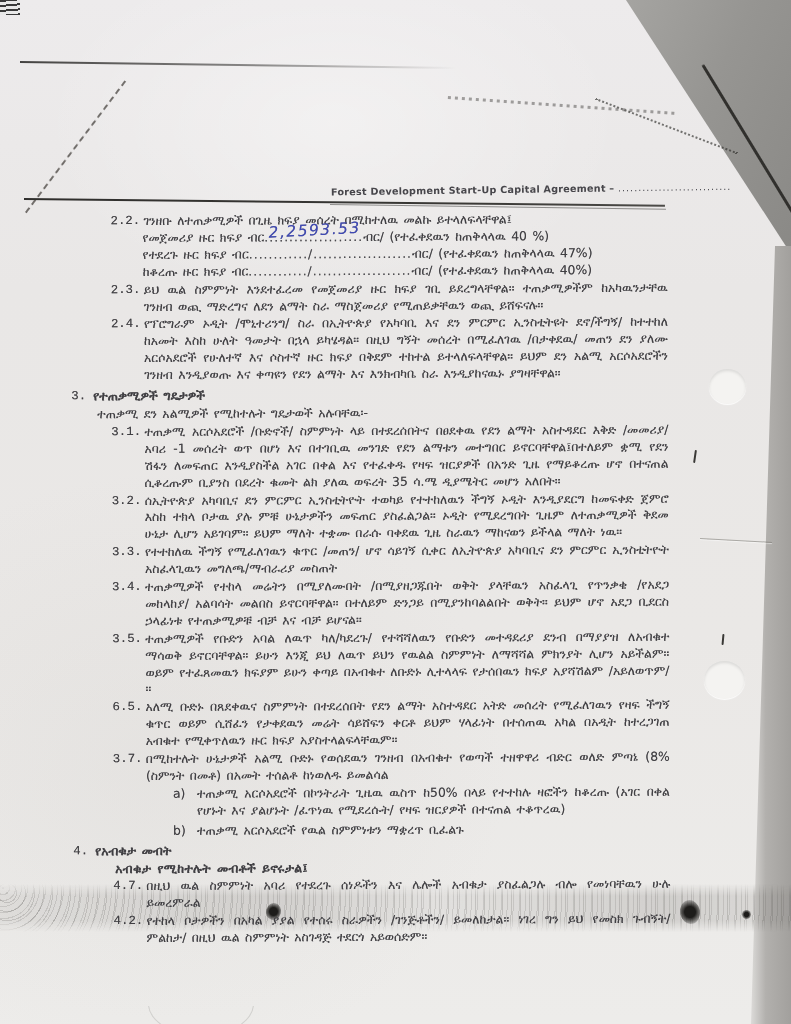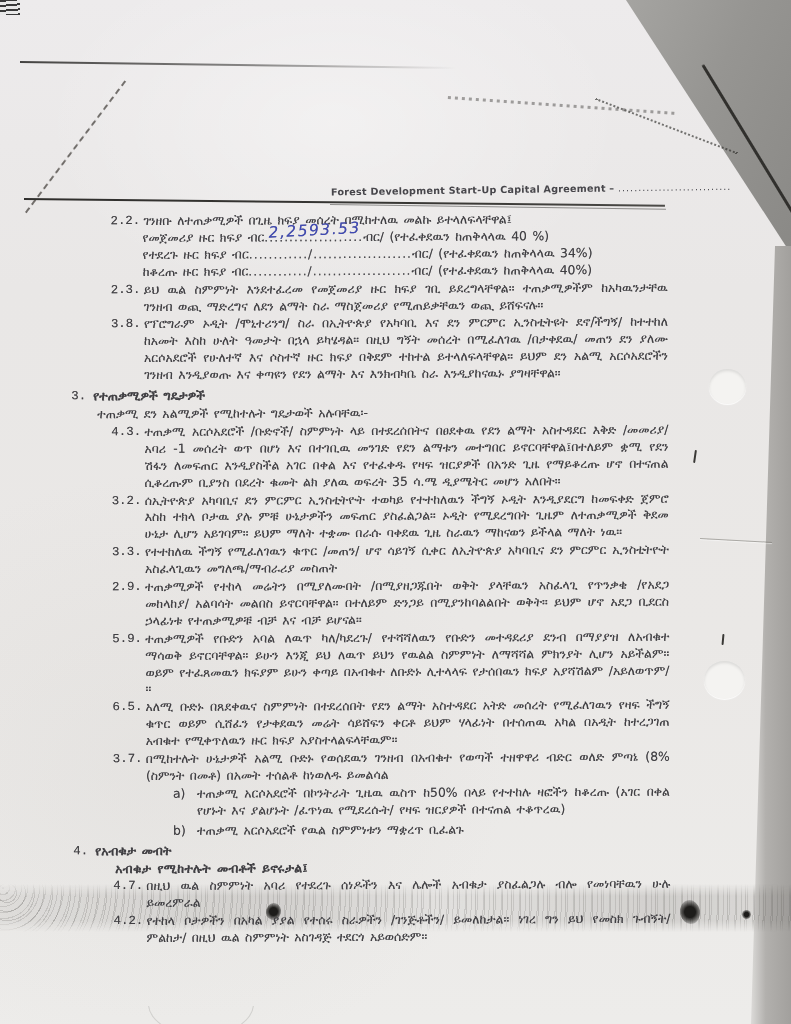--- a/index.html
+++ b/index.html
@@ -132,60 +132,60 @@
 
     <div class="item n2">
       <span class="num">2.2.</span>
       <span class="body">ገንዘቡ ለተጠቃሚዎች በጊዜ ክፍያ መሰረት በሚከተለዉ መልኩ ይተላለፍላቸዋል፤</span>
     </div>
 
     <div class="pay">
       <span>የመጀመሪያ ዙር ክፍያ ብር</span><span class="dotfield"><span>....................</span><span class="hand">2,2593.53</span></span><span>ብር/</span> <span>(የተፈቀደዉን ከጠቅላላዉ 40 %)</span>
     </div>
     <div class="pay">
-      <span>የተደረጉ ዙር ክፍያ ብር</span><span class="dotfield"><span>............/....................</span></span><span>ብር/</span> <span>(የተፈቀደዉን ከጠቅላላዉ 34%)</span>
+      <span>የተደረጉ ዙር ክፍያ ብር</span><span class="dotfield"><span>............/....................</span></span><span>ብር/</span> <span>(የተፈቀደዉን ከጠቅላላዉ 47%)</span>
     </div>
     <div class="pay">
       <span>ከቆረጡ ዙር ክፍያ ብር</span><span class="dotfield"><span>............/....................</span></span><span>ብር/</span> <span>(የተፈቀደዉን ከጠቅላላዉ 40%)</span>
     </div>
 
     <div class="item n2">
       <span class="num">2.3.</span>
       <span class="body">ይህ ዉል ስምምነት እንደተፈረመ የመጀመሪያ ዙር ክፍያ ገቢ ይደረግላቸዋል። ተጠቃሚዎችም ከአካዉንታቸዉ ገንዘብ ወጪ ማድረግና ለደን ልማት ስራ ማስጀመሪያ የሚጠይቃቸዉን ወጪ ይሸፍናሉ።</span>
     </div>
 
     <div class="item n2">
-      <span class="num">3.8.</span>
+      <span class="num">2.4.</span>
       <span class="body">የፕሮግራም ኦዲት /ሞኒተሪንግ/ ስራ በኢትዮጵያ የአካባቢ እና ደን ምርምር ኢንስቲትዩት ደኖ/ችግኝ/ ከተተከለ ከአመት እስከ ሁለት ዓመታት በኋላ ይካሄዳል። በዚህ ግኝት መሰረት በሚፈለገዉ /በታቀደዉ/ መጠን ደን ያለሙ አርሶአደሮች የሁለተኛ እና ሶስተኛ ዙር ክፍያ በቅደም ተከተል ይተላለፍላቸዋል። ይህም ደን አልሚ አርሶአደሮችን ገንዘብ እንዲያወጡ እና ቀጣዩን የደን ልማት እና እንክብካቤ ስራ እንዲያከናዉኑ ያግዛቸዋል።</span>
     </div>
 
     <div class="item top gap3">
       <span class="num">3.</span>
       <span class="body h-title">የተጠቃሚዎች ግዴታዎች</span>
     </div>
     <div class="intro3">ተጠቃሚ ደን አልሚዎች የሚከተሉት ግዴታወች አሉባቸዉ፡-</div>
 
     <div class="item n2">
-      <span class="num">4.3.</span>
+      <span class="num">3.1.</span>
       <span class="body">ተጠቃሚ አርሶአደሮች /ቡድኖች/ ስምምነት ላይ በተደረሰበትና በፀደቀዉ የደን ልማት አስተዳደር እቅድ /መመሪያ/ አባሪ -1 መሰረት ወጥ በሆነ እና በተገቢዉ መንገድ የደን ልማቱን መተግበር ይኖርባቸዋል፤በተለይም ቋሚ የደን ሽፋን ለመፍጠር እንዲያስችል አገር በቀል እና የተፈቀዱ የዛፍ ዝርያዎች በአንድ ጊዜ የማይቆረጡ ሆኖ በተናጠል ሲቆረጡም ቢያንስ በደረት ቁመት ልክ ያለዉ ወፍረት 35 ሳ.ሜ ዲያሜትር መሆን አለበት።</span>
     </div>
     <div class="item n2">
       <span class="num">3.2.</span>
       <span class="body">ሰኢትዮጵያ አካባቢና ደን ምርምር ኢንስቲትዮት ተወካይ የተተከለዉን ችግኝ ኦዲት እንዲያደርግ ከመፍቀድ ጀምሮ እስከ ተክላ ቦታዉ ያሉ ምቹ ሁኔታዎችን መፍጠር ያስፈልጋል። ኦዲት የሚደረግበት ጊዜም ለተጠቃሚዎች ቅደመ ሁኔታ ሊሆን አይገባም። ይህም ማለት ተቋሙ በራሱ ባቀደዉ ጊዜ ስራዉን ማከናወን ይችላል ማለት ነዉ።</span>
     </div>
     <div class="item n2">
       <span class="num">3.3.</span>
       <span class="body">የተተከለዉ ችግኝ የሚፈለገዉን ቁጥር /መጠን/ ሆኖ ሳይገኝ ሲቀር ለኢትዮጵያ አካባቢና ደን ምርምር ኢንስቲትዮት አስፈላጊዉን መግለጫ/ማብራሪያ መስጠት</span>
     </div>
     <div class="item n2">
-      <span class="num">2.9.</span>
+      <span class="num">3.4.</span>
       <span class="body">ተጠቃሚዎች የተከላ መሬትን በሚያለሙበት /በሚያዘጋጁበት ወቅት ያላቸዉን አስፈላጊ የጥንቃቄ /የአደጋ መከላከያ/ አልባሳት መልበስ ይኖርባቸዋል። በተለይም ድንጋይ በሚያንከባልልበት ወቅት። ይህም ሆኖ አደጋ ቢደርስ ኃላፊነቱ የተጠቃሚዎቹ ብቻ እና ብቻ ይሆናል።</span>
     </div>
     <div class="item n2">
-      <span class="num">5.9.</span>
+      <span class="num">3.5.</span>
       <span class="body">ተጠቃሚዎች የቡድን አባል ለዉጥ ካለ/ካደረጉ/ የተሻሻለዉን የቡድን መተዳደሪያ ደንብ በማያያዝ ለአብቁተ ማሳወቅ ይኖርባቸዋል። ይሁን እንጂ ይህ ለዉጥ ይህን የዉልል ስምምነት ለማሻሻል ምክንያት ሊሆን አይችልም። ወይም የተፈጸመዉን ክፍያም ይሁን ቀጣይ በአብቁተ ለቡድኑ ሊተላላፍ የታሰበዉን ክፍያ አያሻሽልም /አይለወጥም/።</span>
     </div>
     <div class="item n2">
       <span class="num">6.5.</span>
       <span class="body">አለሚ ቡድኑ በጸደቀዉና ስምምነት በተደረሰበት የደን ልማት አስተዳደር አትድ መሰረት የሚፈለገዉን የዛፍ ችግኝ ቁጥር ወይም ሲሸፈን የታቀደዉን መሬት ሳይሸፍን ቀርቶ ይህም ሃላፊነት በተሰጠዉ አካል በአዲት ከተረጋገጠ አብቁተ የሚቀጥለዉን ዙር ክፍያ አያስተላልፍላቸዉም፡፡</span>
     </div>
     <div class="item n2">
       <span class="num">3.7.</span>
       <span class="body">በሚከተሉት ሁኔታዎች አልሚ ቡድኑ የወሰደዉን ገንዘብ በአብቁተ የወጣች ተዘዋዋሪ ብድር ወለድ ምጣኔ (8% (ስምንት በመቶ) በአመት ተሰልቶ ከነወለዱ ይመልሳል</span>
     </div>

